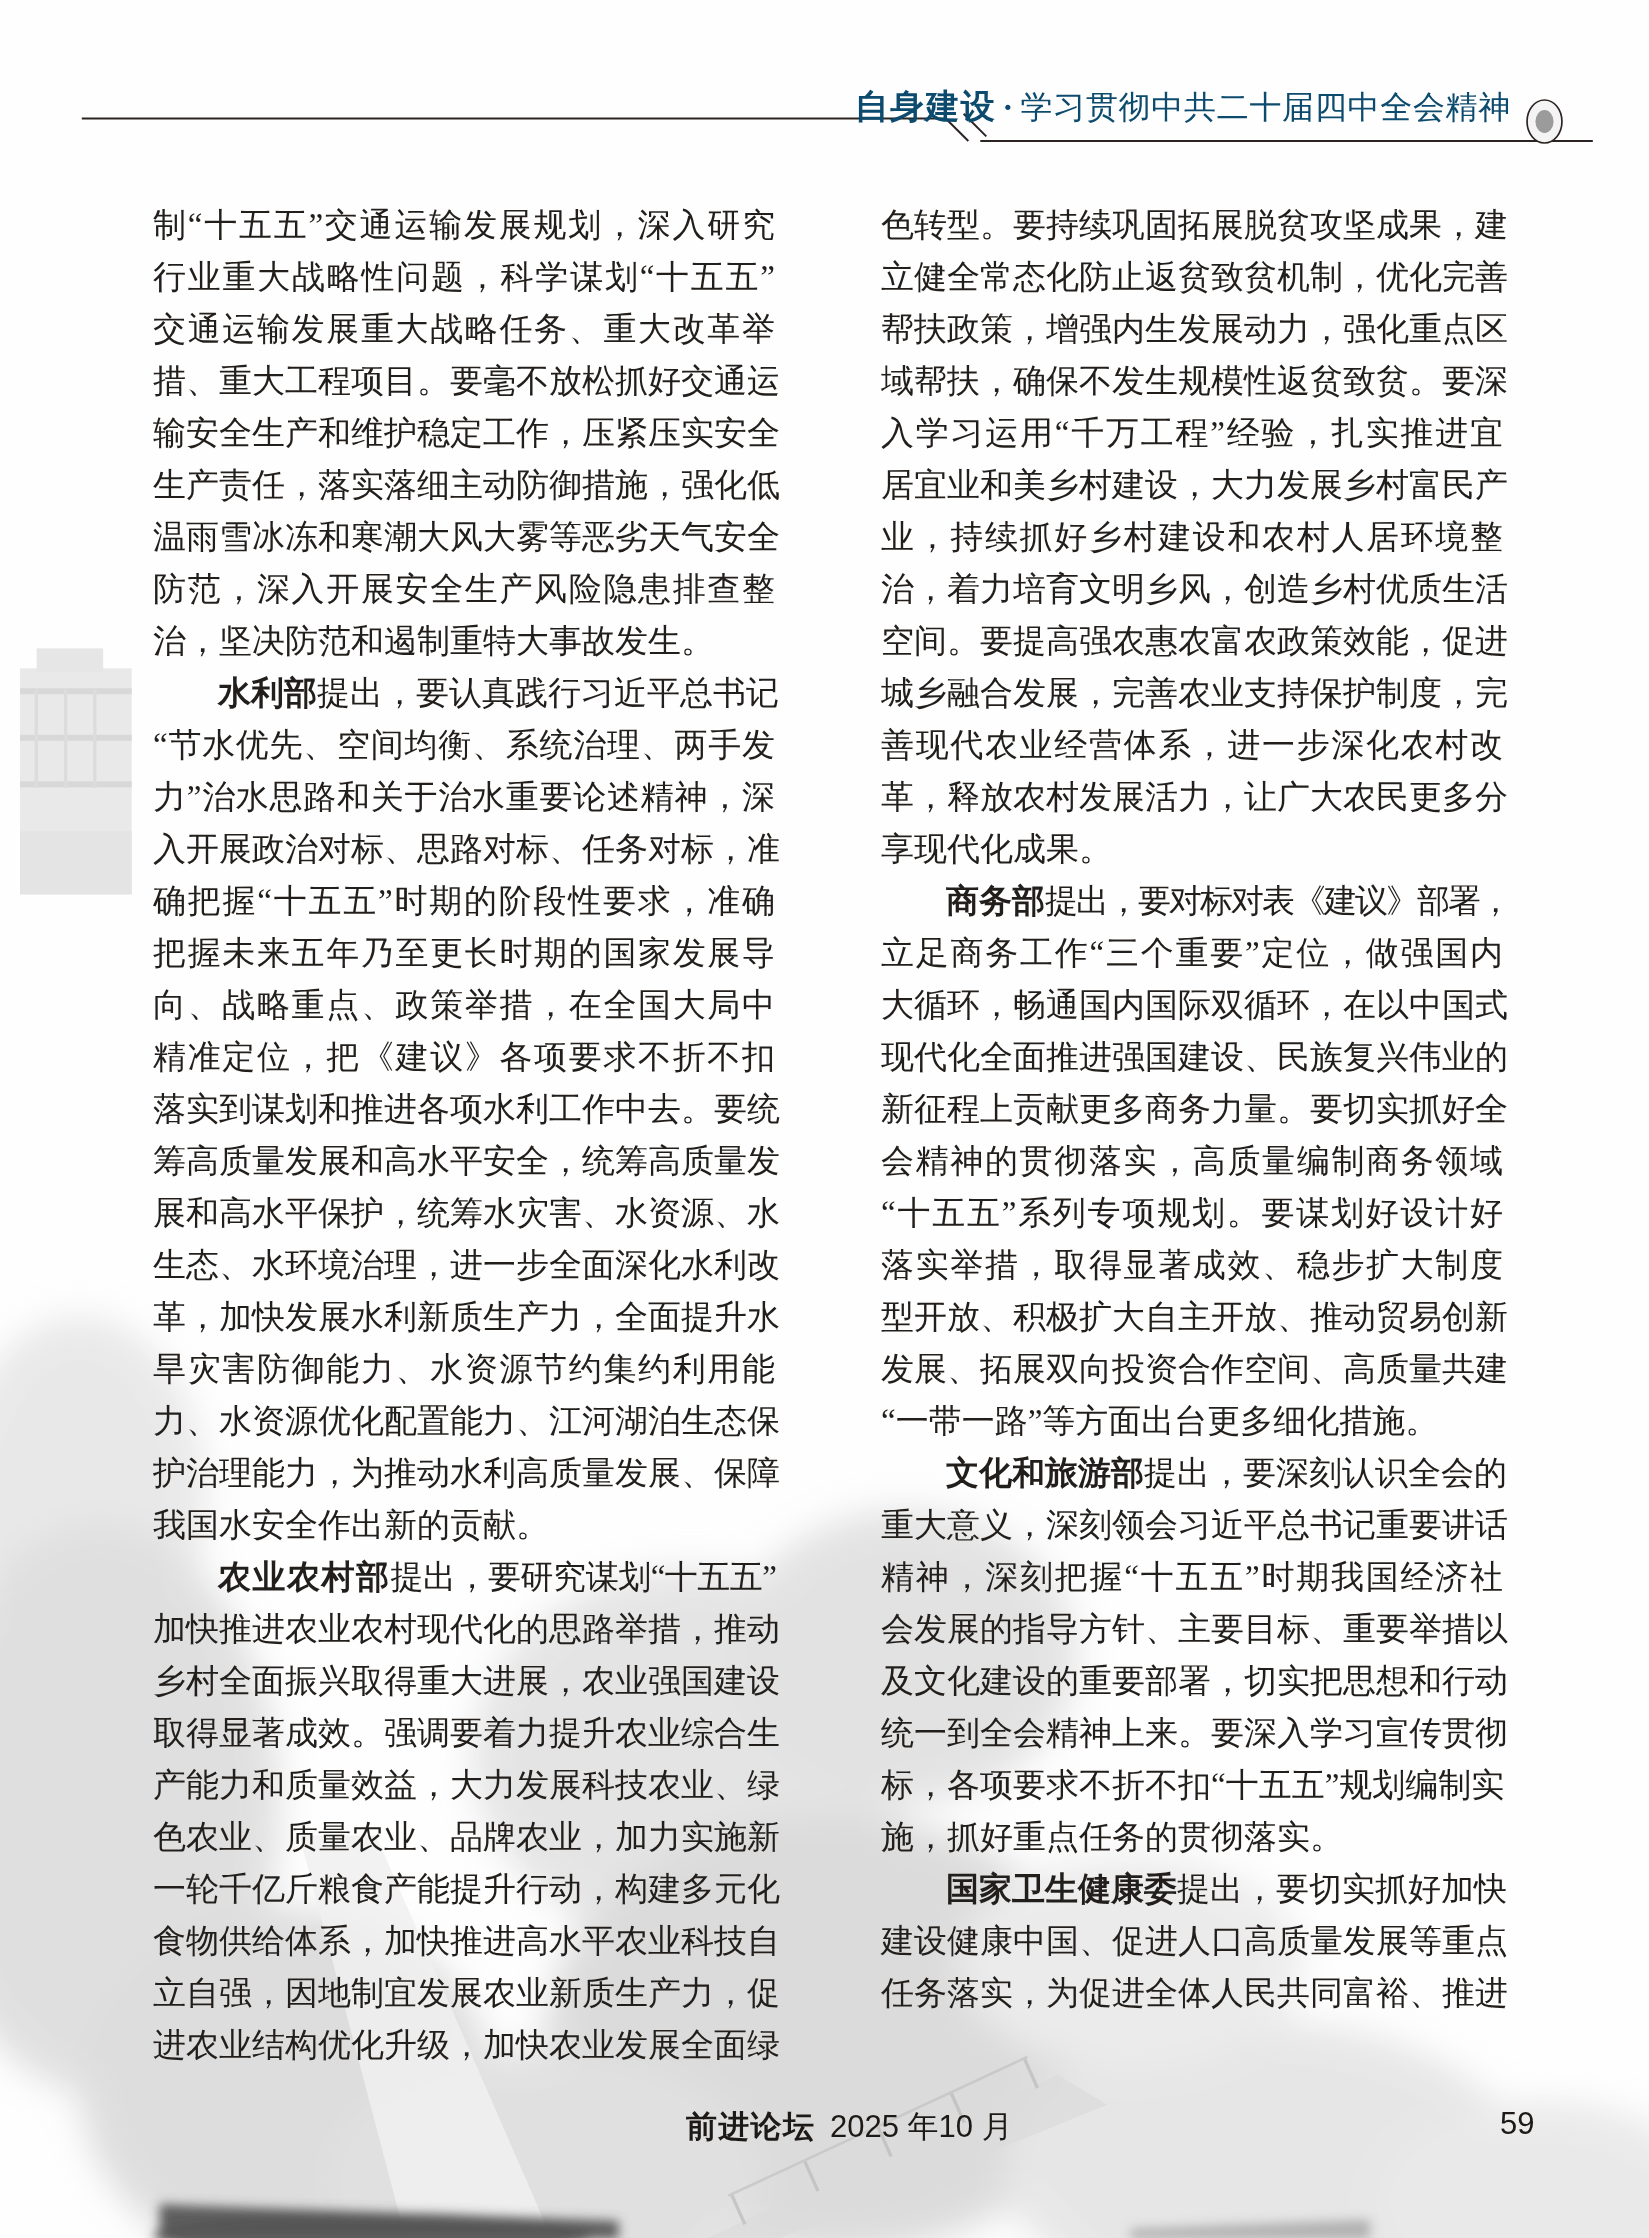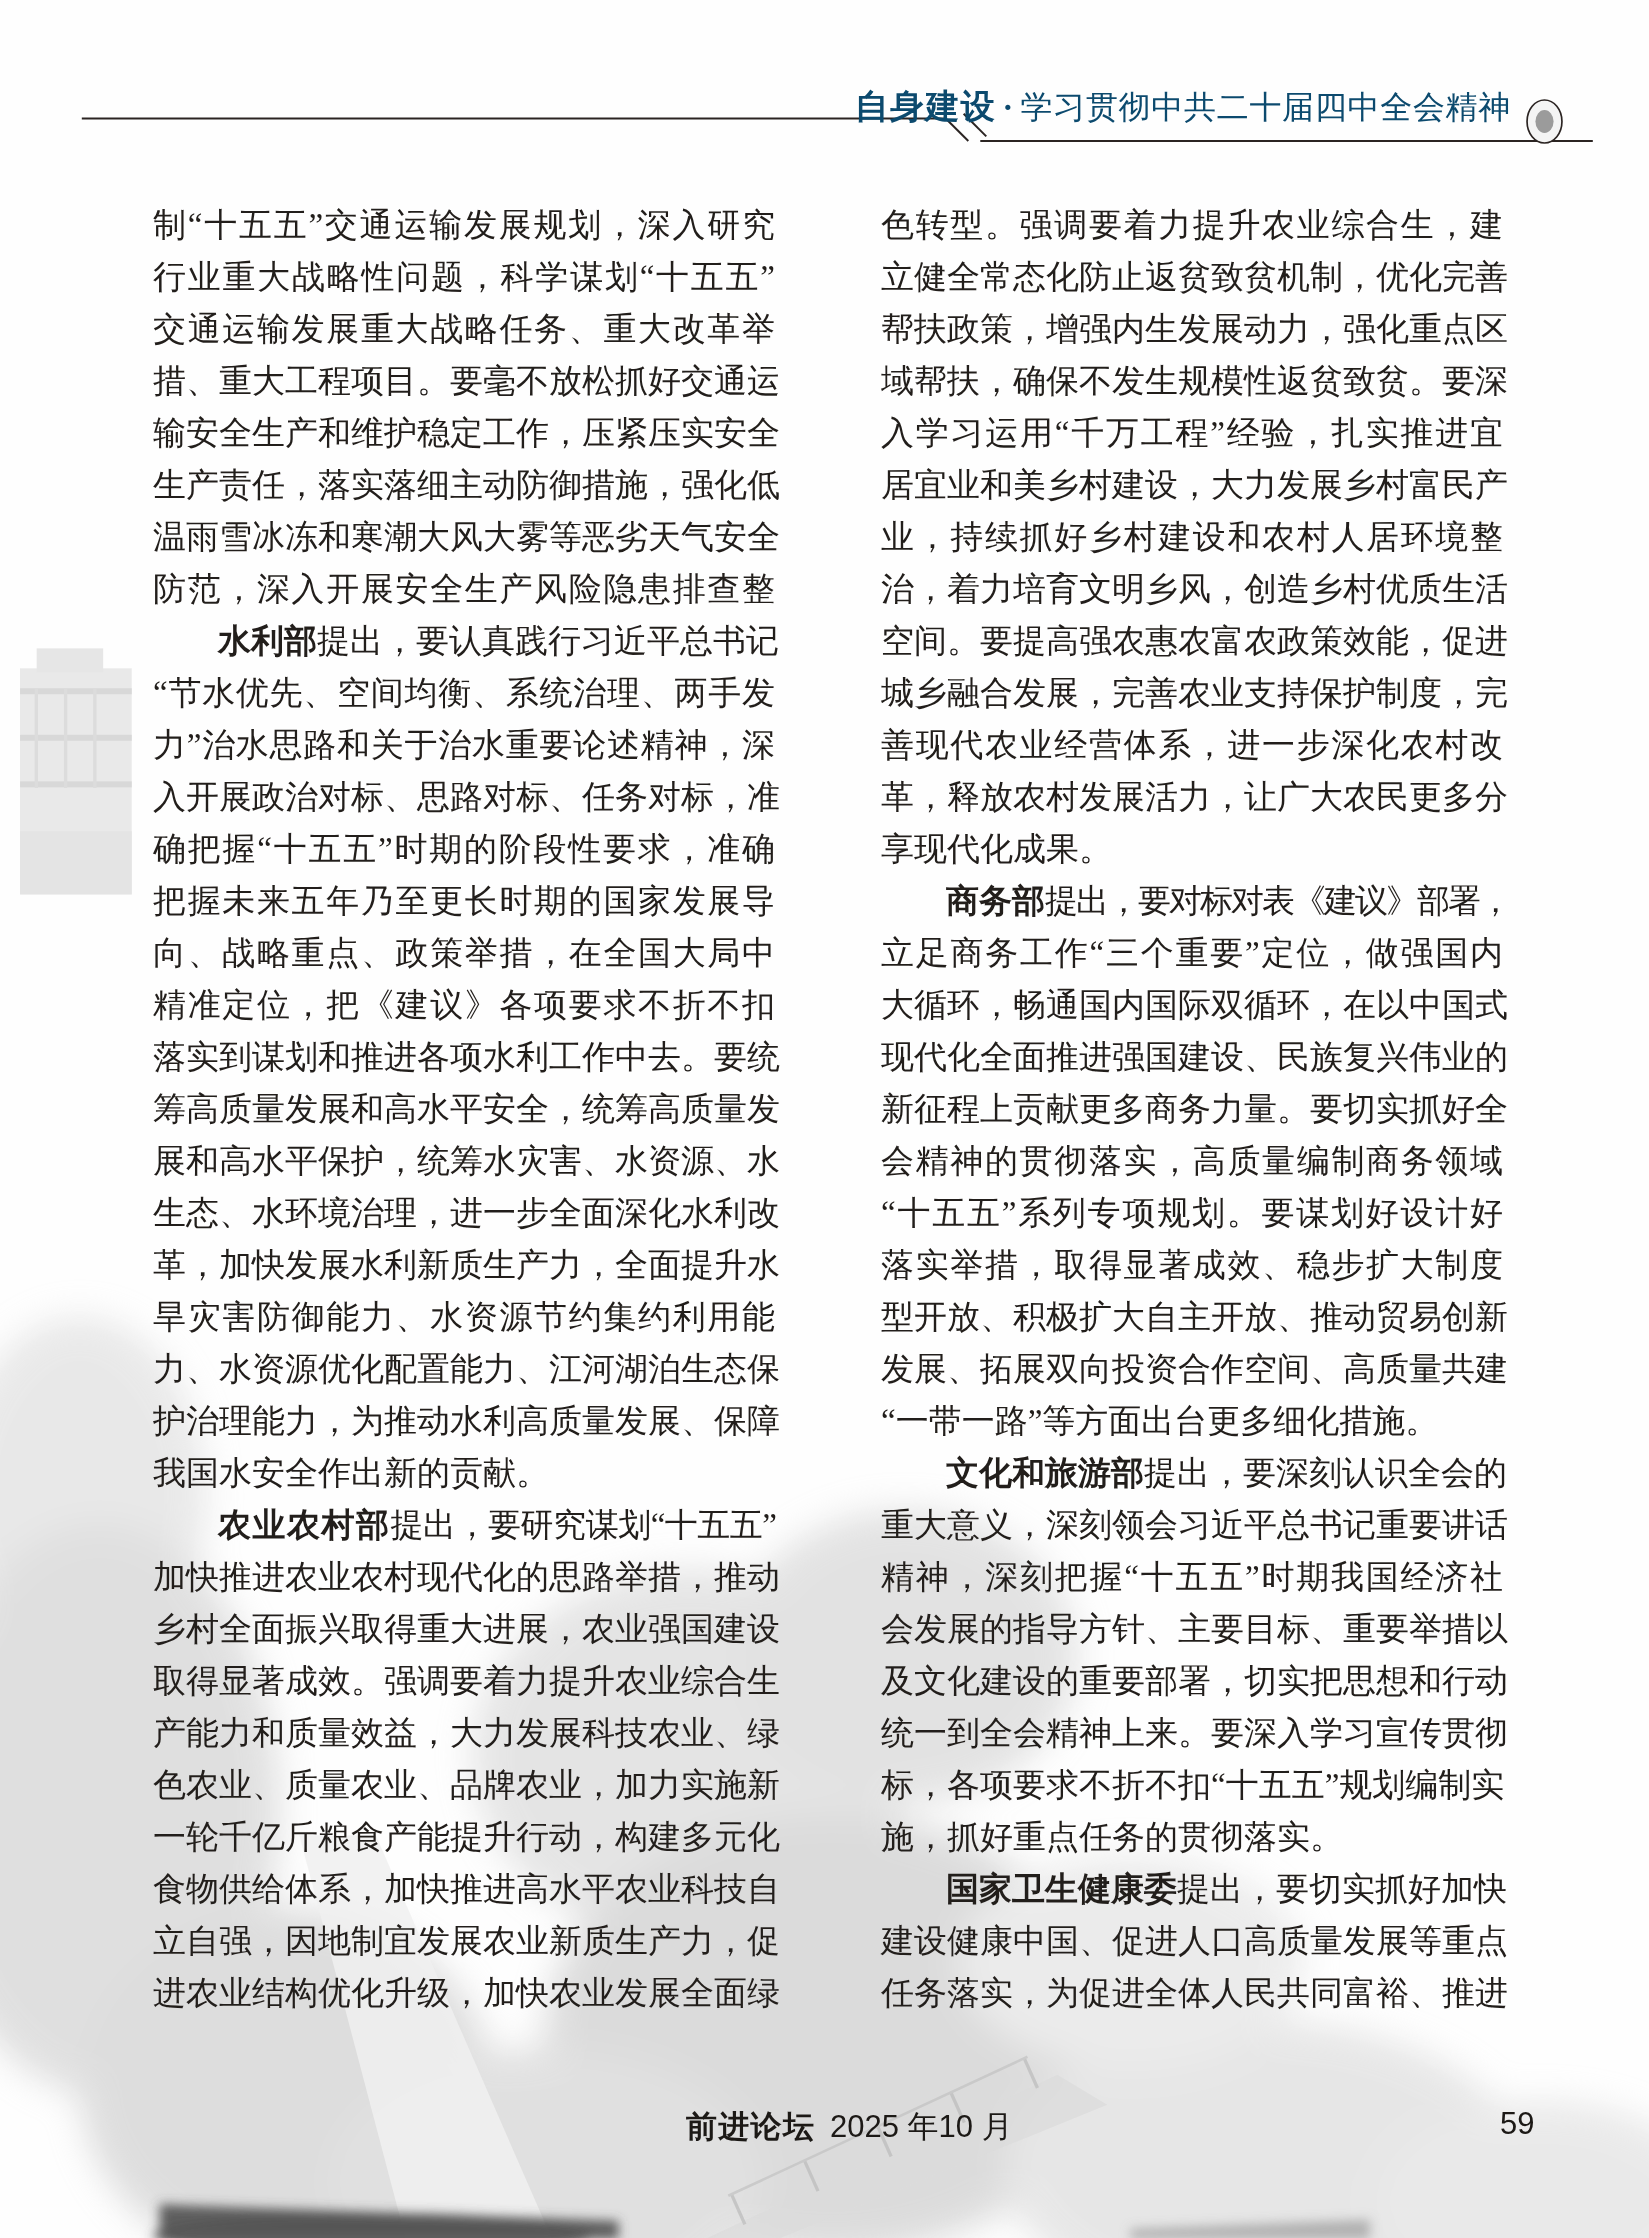--- a/index.html
+++ b/index.html
@@ -125,20 +125,21 @@
 
 <div id="col-left" class="col">
     <div class="line fill">制“十五五”交通运输发展规划，深入研究</div>
     <div class="line fill">行业重大战略性问题，科学谋划“十五五”</div>
     <div class="line fill">交通运输发展重大战略任务、重大改革举</div>
     <div class="line fill">措、重大工程项目。要毫不放松抓好交通运</div>
     <div class="line fill">输安全生产和维护稳定工作，压紧压实安全</div>
     <div class="line fill">生产责任，落实落细主动防御措施，强化低</div>
     <div class="line fill">温雨雪冰冻和寒潮大风大雾等恶劣天气安全</div>
     <div class="line fill">防范，深入开展安全生产风险隐患排查整</div>
+    <div class="line">治，坚决防范和遏制重特大事故发生。</div>
     <div class="line fill indent"><span class="lead">水利部</span>提出，要认真践行习近平总书记</div>
     <div class="line fill">“节水优先、空间均衡、系统治理、两手发</div>
     <div class="line fill">力”治水思路和关于治水重要论述精神，深</div>
     <div class="line fill">入开展政治对标、思路对标、任务对标，准</div>
     <div class="line fill">确把握“十五五”时期的阶段性要求，准确</div>
     <div class="line fill">把握未来五年乃至更长时期的国家发展导</div>
     <div class="line fill">向、战略重点、政策举措，在全国大局中</div>
     <div class="line fill">精准定位，把《建议》各项要求不折不扣</div>
     <div class="line fill">落实到谋划和推进各项水利工作中去。要统</div>
     <div class="line fill">筹高质量发展和高水平安全，统筹高质量发</div>
@@ -154,21 +155,21 @@
     <div class="line fill">乡村全面振兴取得重大进展，农业强国建设</div>
     <div class="line fill">取得显著成效。强调要着力提升农业综合生</div>
     <div class="line fill">产能力和质量效益，大力发展科技农业、绿</div>
     <div class="line fill">色农业、质量农业、品牌农业，加力实施新</div>
     <div class="line fill">一轮千亿斤粮食产能提升行动，构建多元化</div>
     <div class="line fill">食物供给体系，加快推进高水平农业科技自</div>
     <div class="line fill">立自强，因地制宜发展农业新质生产力，促</div>
     <div class="line fill">进农业结构优化升级，加快农业发展全面绿</div>
   </div>
 <div id="col-right" class="col">
-    <div class="line fill">色转型。强调要着力提升农业综合生，建</div>
+    <div class="line fill">色转型。要持续巩固拓展脱贫攻坚成果，建</div>
     <div class="line fill">立健全常态化防止返贫致贫机制，优化完善</div>
     <div class="line fill">帮扶政策，增强内生发展动力，强化重点区</div>
     <div class="line fill">域帮扶，确保不发生规模性返贫致贫。要深</div>
     <div class="line fill">入学习运用“千万工程”经验，扎实推进宜</div>
     <div class="line fill">居宜业和美乡村建设，大力发展乡村富民产</div>
     <div class="line fill">业，持续抓好乡村建设和农村人居环境整</div>
     <div class="line fill">治，着力培育文明乡风，创造乡村优质生活</div>
     <div class="line fill">空间。要提高强农惠农富农政策效能，促进</div>
     <div class="line fill">城乡融合发展，完善农业支持保护制度，完</div>
     <div class="line fill">善现代农业经营体系，进一步深化农村改</div>

